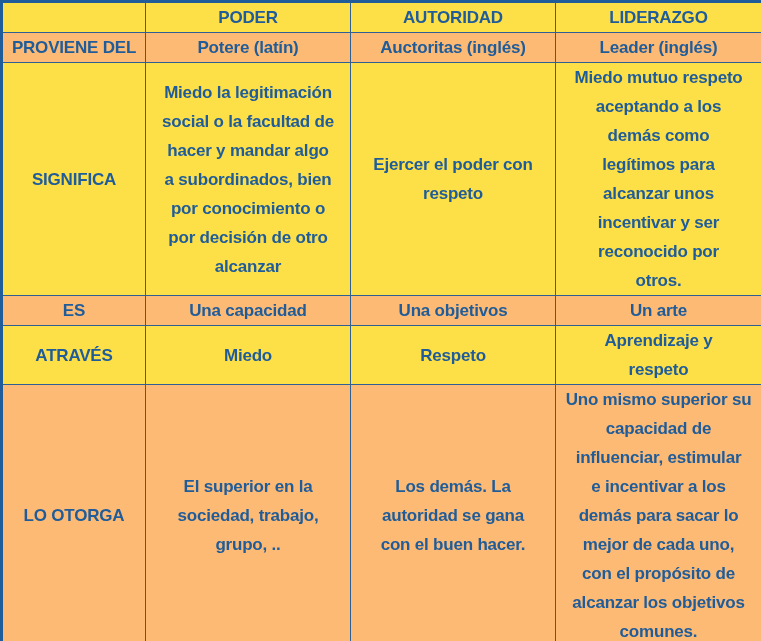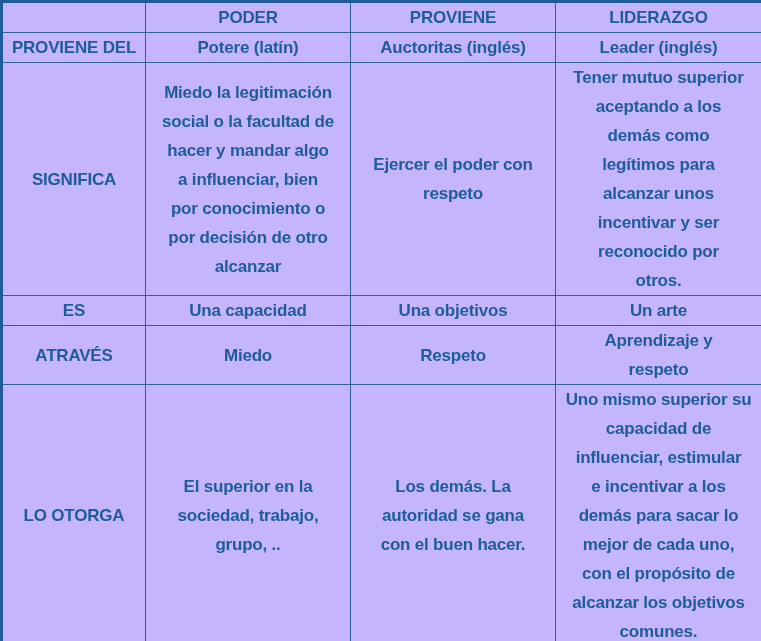--- a/index.html
+++ b/index.html
@@ -26,22 +26,22 @@
       font-size: 17px;
     }
     table.cmp td {
       border: 1.5px solid #2e6096;
       text-align: center;
       vertical-align: middle;
       padding: 0 4px;
       line-height: 29px;
       letter-spacing: -0.2px;
     }
-    table.cmp tr.blue td { background: #c4b5fd; }
-    table.cmp tr.white td { background: #c4b5fd; }
+    table.cmp tr.blue td { background: #fde047; }
+    table.cmp tr.white td { background: #fdba74; }
     table.cmp { border: 3px solid #1f5c99; }
     col.c0 { width: 144px; }
     col.c1 { width: 205px; }
     col.c2 { width: 205px; }
     col.c3 { width: 207px; }
     tr.r0 { height: 29px; }
     tr.r1 { height: 29px; }
     tr.r2 { height: 232px; }
     tr.r3 { height: 29px; }
     tr.r4 { height: 58px; margin-top: 41px; }
@@ -55,21 +55,21 @@
   <colgroup>
     <col class="c0">
       <col class="c1">
       <col class="c2">
       <col class="c3">
   </colgroup>
   <tbody>
     <tr class="r0 blue">
       <td></td>
       <td>PODER</td>
-      <td>PROVIENE</td>
+      <td>AUTORIDAD</td>
       <td>LIDERAZGO</td>
     </tr>
 
     <tr class="r1 white">
       <td>PROVIENE DEL</td>
       <td>
           <span class="ln">Potere (latín)</span>
         </td>
       <td>
           <span class="ln">Auctoritas (inglés)</span>
@@ -78,31 +78,31 @@
           <span class="ln">Leader (inglés)</span>
         </td>
     </tr>
 
     <tr class="r2 blue">
       <td>SIGNIFICA</td>
       <td>
         <span class="ln">Miedo la legitimación</span>
         <span class="ln">social o la facultad de</span>
         <span class="ln">hacer y mandar algo</span>
-        <span class="ln">a influenciar, bien</span>
+        <span class="ln">a subordinados, bien</span>
         <span class="ln">por conocimiento o</span>
         <span class="ln">por decisión de otro</span>
         <span class="ln">alcanzar</span>
       </td>
       <td>
         <span class="ln">Ejercer el poder con</span>
         <span class="ln">respeto</span>
       </td>
       <td>
-        <span class="ln">Tener mutuo superior</span>
+        <span class="ln">Miedo mutuo respeto</span>
         <span class="ln">aceptando a los</span>
         <span class="ln">demás como</span>
         <span class="ln">legítimos para</span>
         <span class="ln">alcanzar unos</span>
         <span class="ln">incentivar y ser</span>
         <span class="ln">reconocido por</span>
         <span class="ln">otros.</span>
       </td>
     </tr>
 

